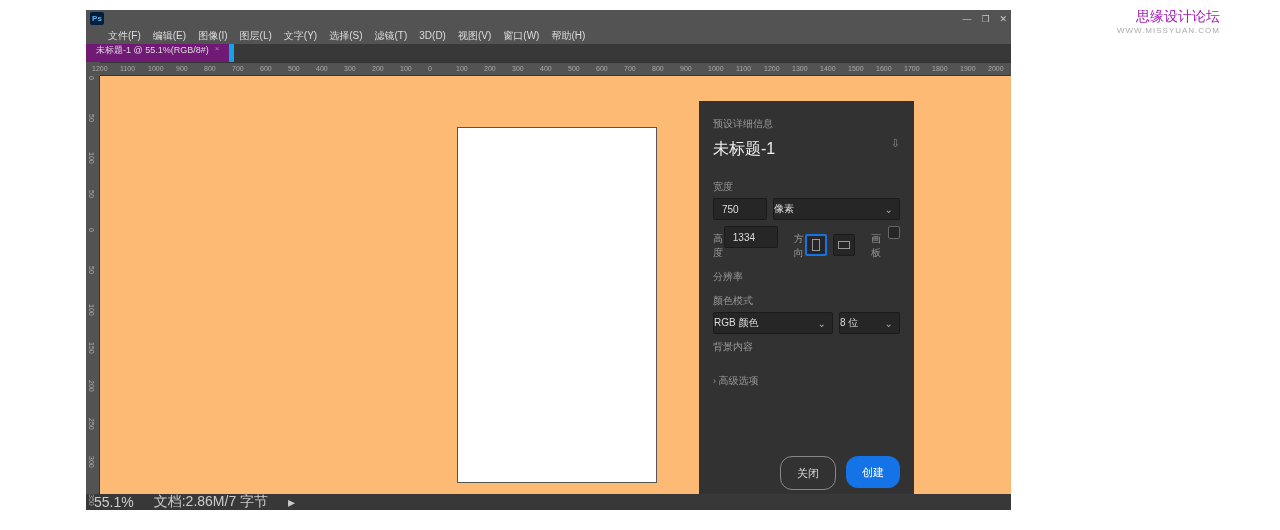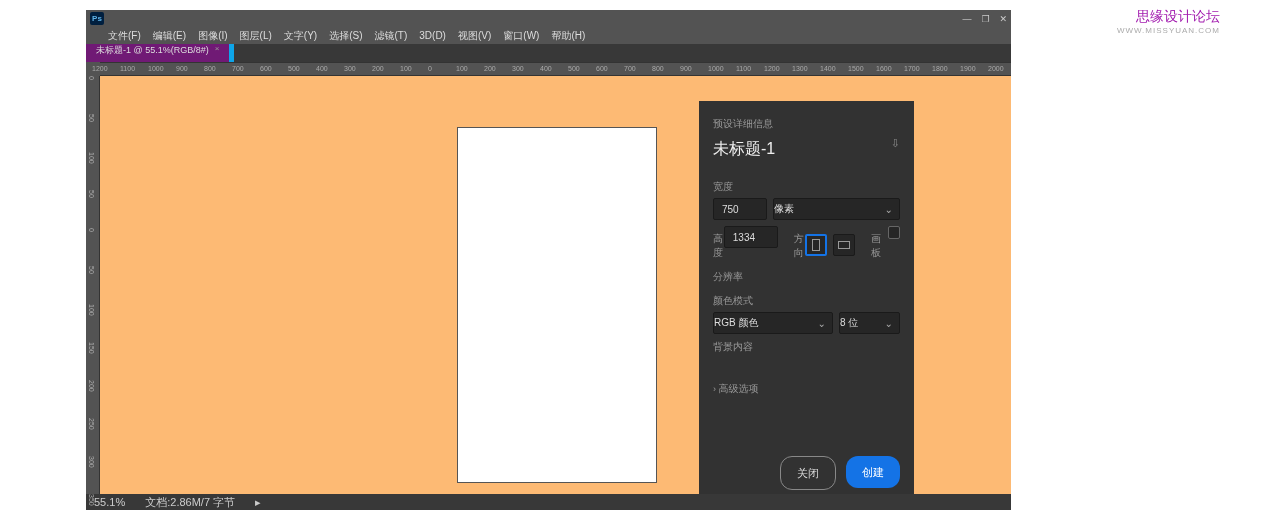--- a/index.html
+++ b/index.html
@@ -34,28 +34,28 @@
 .select{background:#262626;border:1px solid #1a1a1a;color:#ddd;font-size:10px;height:22px;padding:0 0;border-radius:2px;position:relative;display:flex;align-items:center;flex:1}
 .select::after{content:"⌄";position:absolute;right:6px;color:#aaa;font-size:10px}
 .orient-btn{width:22px;height:22px;background:#262626;border:1px solid #1a1a1a;border-radius:2px;display:flex;align-items:center;justify-content:center;cursor:pointer}
 .orient-btn.active{border:2px solid #1473e6}
 .orient-icon{width:8px;height:12px;border:1px solid #999}
 .orient-icon.landscape{width:12px;height:8px}
 .checkbox{width:13px;height:13px;border:1px solid #666;border-radius:2px;background:#262626}
 .col3{display:flex;gap:16px;margin-top:6px}
 .col3 .group{display:flex;}
 .swatch{width:22px;height:22px;background:#fff;border:1px solid #1a1a1a;border-radius:2px}
-.advanced{color:#999;font-size:10px;margin-top:24px;cursor:pointer}
+.advanced{color:#999;font-size:10px;margin-top:16px;cursor:pointer}
 .advanced::before{content:"› ";font-size:9px}
 .dlg-btns{margin-top:auto;display:flex;gap:10px;justify-content:flex-end}
 .btn{height:24px;padding:16px 16px;border-radius:12px;font-size:11px;display:flex;align-items:center;cursor:pointer}
 .btn-close{border:1px solid #888;color:#ddd;background:transparent}
 .btn-create{background:#1473e6;color:#fff}
 .statusbar{height:16px;background:#383838;display:flex;align-items:center;padding:0 8px;gap:20px}
-.statusbar span{color:#ccc;font-size:11px}
+.statusbar span{color:#ccc;font-size:14px}
 .sb-arrow{color:#888;font-size:8px}
 </style>
 </head>
 <body>
 
 <div class="watermark">思缘设计论坛</div>
 <div class="watermark-url">WWW.MISSYUAN.COM</div>
 
 <div class="ps-window">
   <div class="titlebar">

